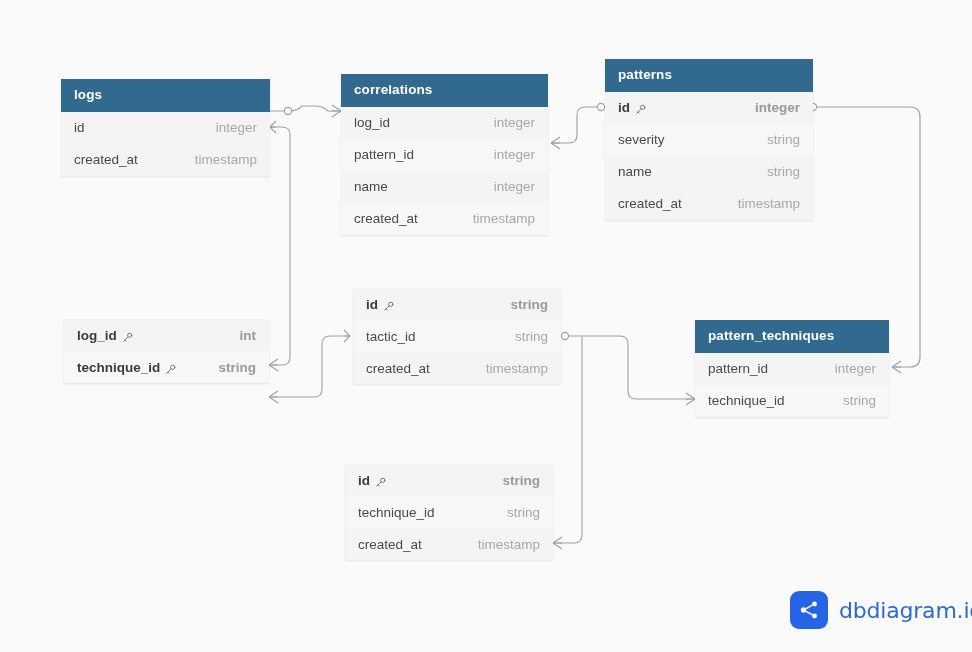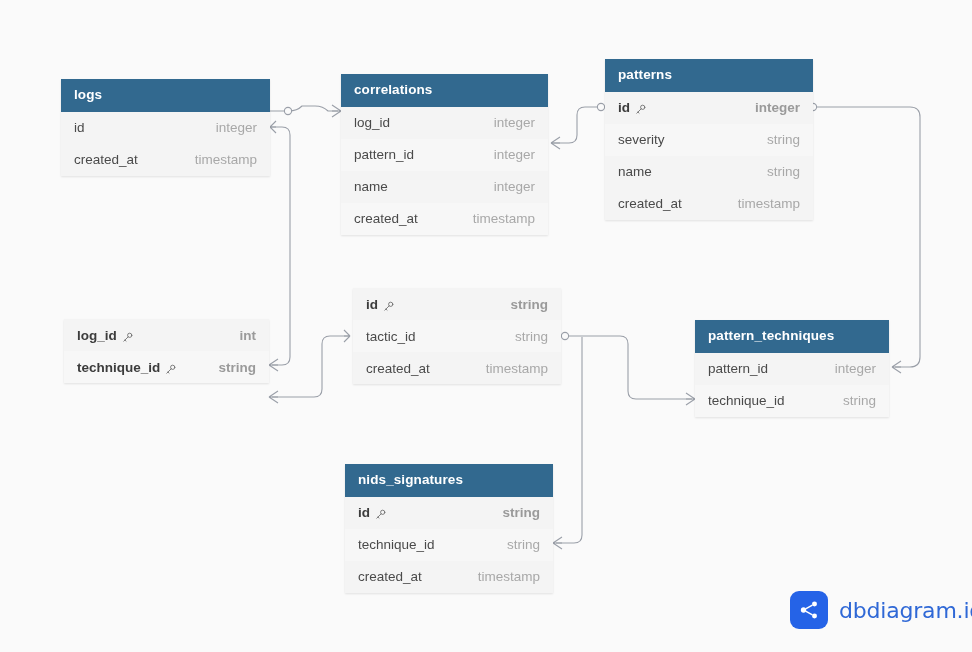--- a/index.html
+++ b/index.html
@@ -322,21 +322,20 @@
           <div class="field-type">integer</div>
         </div>
         <div class="field-row alt">
           <div class="field-name">
             <span>technique_id</span>
           </div>
           <div class="field-type">string</div>
         </div>
       </div>
       <div class="table-card" style="left: 345px; top: 464px; width: 208px;">
-        <div class="table-header">nids_signatures</div>
         <div class="field-row pk">
           <div class="field-name">
             <span>id</span>
             <span class="key-icon">
               <svg width="11" height="11" viewBox="0 0 16 16" aria-hidden="true">
                 <g fill="none" stroke="#6b6b6b" stroke-width="1.25" stroke-linecap="round">
                   <circle cx="11.2" cy="4.8" r="3.1"></circle>
                   <line x1="8.9" y1="7.1" x2="2.6" y2="13.4"></line>
                   <line x1="4.3" y1="11.7" x2="5.9" y2="13.3"></line>
                 </g>

